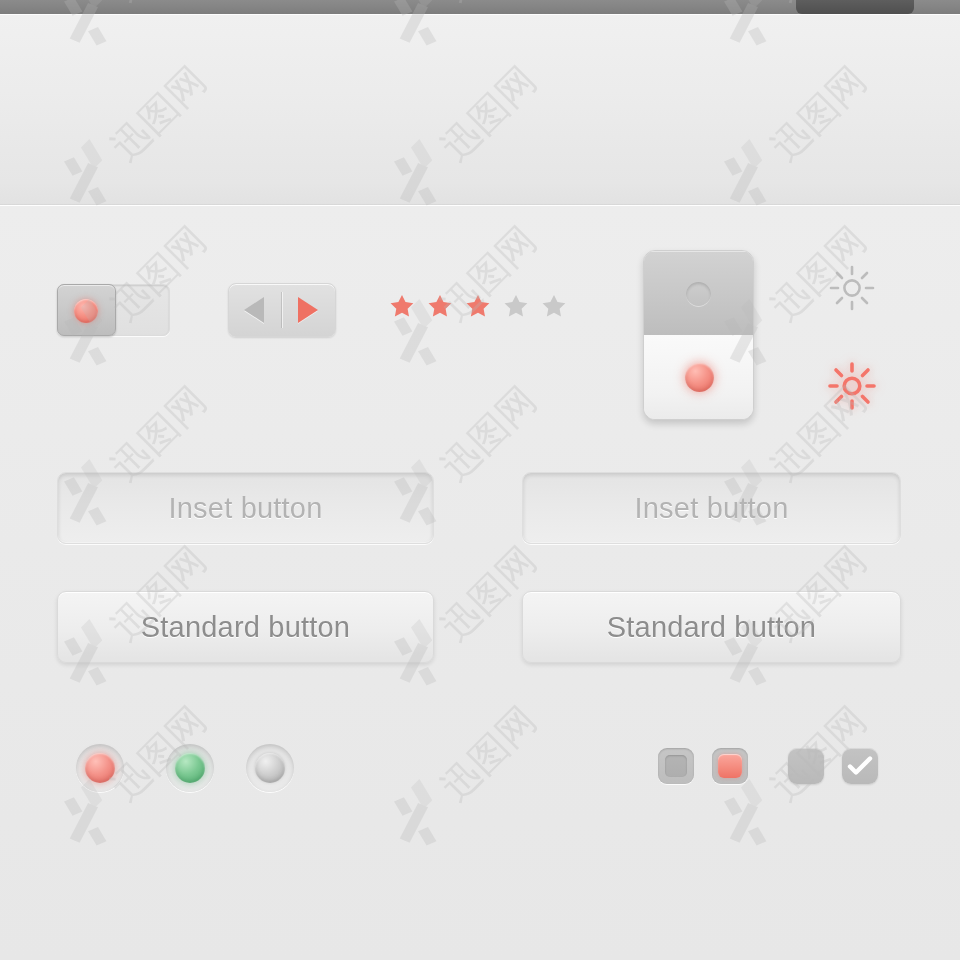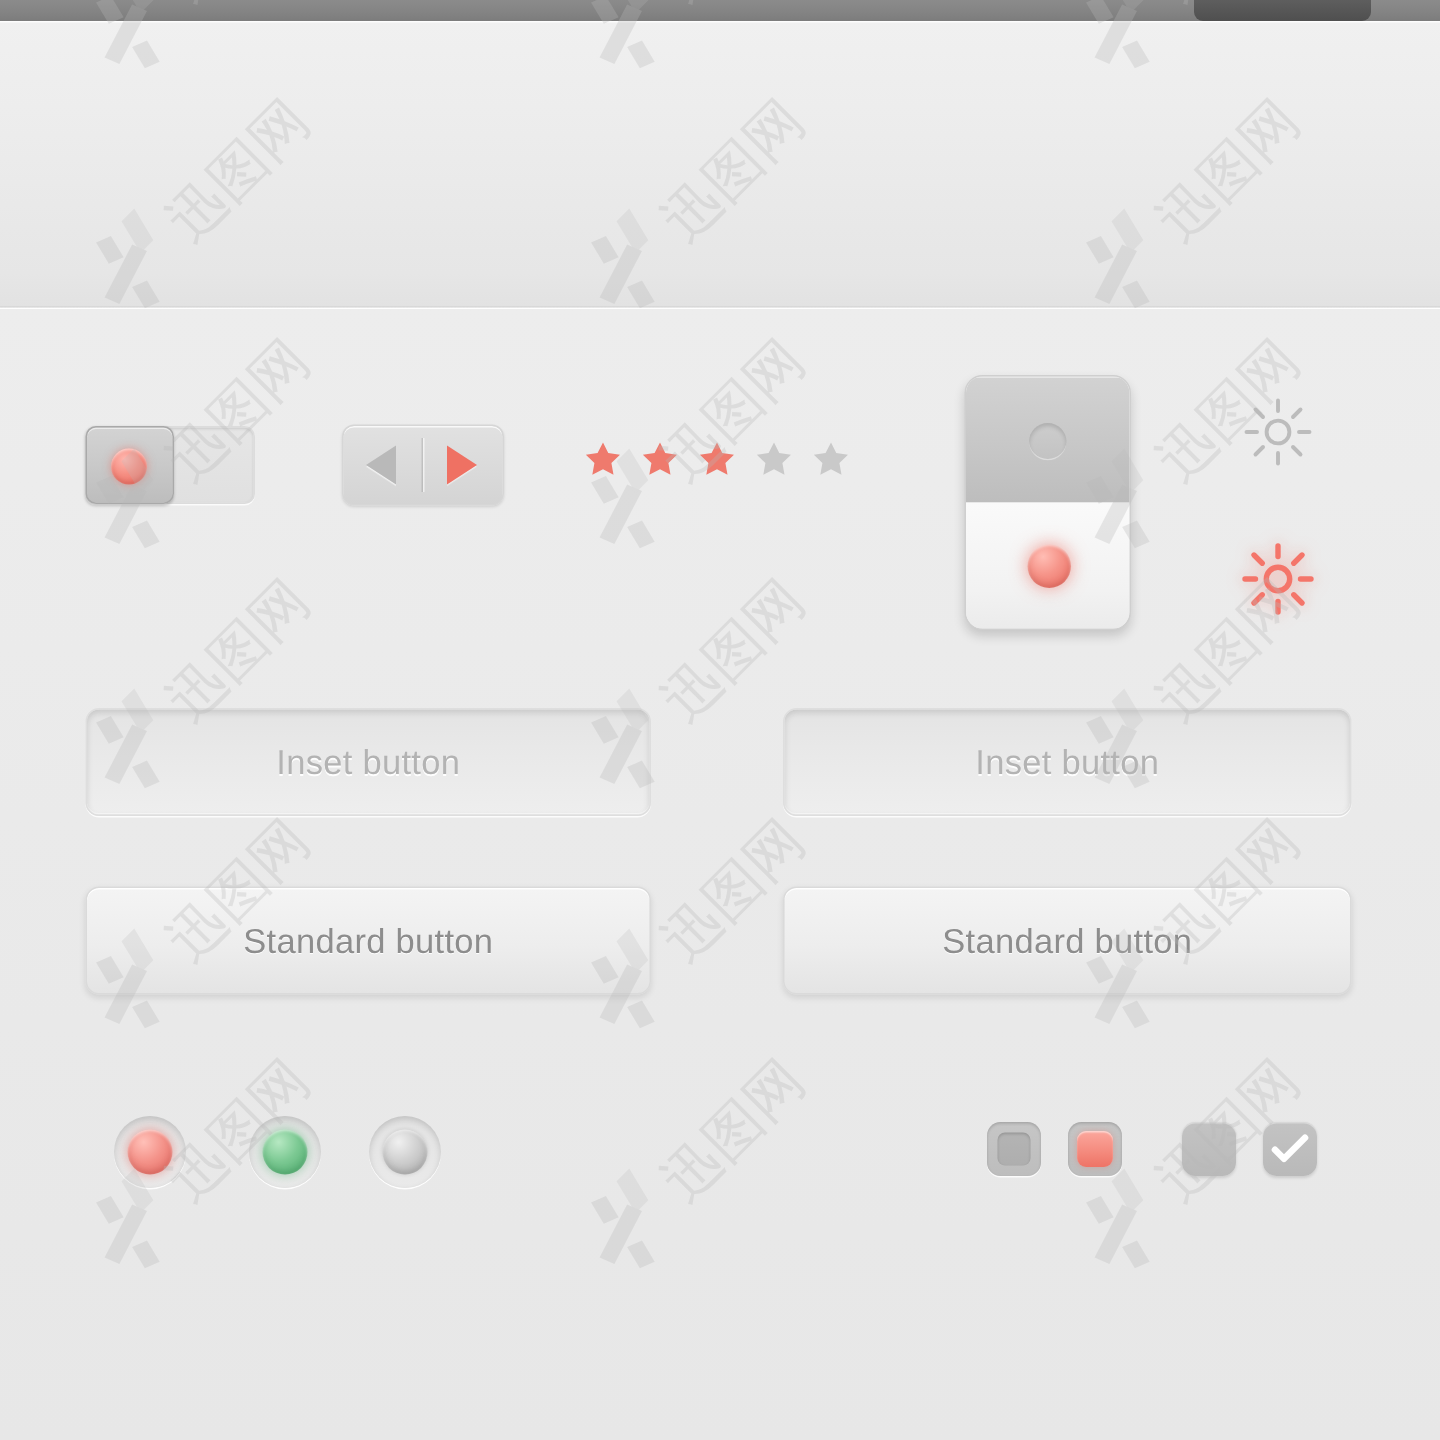--- a/index.html
+++ b/index.html
@@ -108,21 +108,21 @@
                inset 0 -2px 4px rgba(150,45,35,.25);}
 
   
   .sun{width:52px;height:52px;}
   .sun-gray{left:826px;top:262px;}
   .sun-red{left:826px;top:360px;filter:drop-shadow(0 0 5px rgba(240,110,95,.55));}
 
   
   .btn{position:absolute;height:70px;border-radius:9px;
     display:flex;align-items:center;justify-content:center;
-    font-size:23px;letter-spacing:.2px;text-align:right;}
+    font-size:29px;letter-spacing:.2px;text-align:right;}
   .btn-inset{
     background:linear-gradient(180deg,#e4e4e4 0%,#e9e9e9 45%,#eeeeee 100%);
     box-shadow:inset 0 2px 4px rgba(0,0,0,.13), inset 0 -1px 0 rgba(255,255,255,.55),
                0 1px 0 rgba(255,255,255,.85);
     border:1px solid #dedede;color:#b3b3b3;
     text-shadow:0 1px 0 rgba(255,255,255,.95);}
   .btn-standard{
     background:linear-gradient(180deg,#f4f4f4 0%,#ededed 55%,#e4e4e4 100%);
     box-shadow:0 2px 4px rgba(0,0,0,.10), inset 0 1px 0 rgba(255,255,255,.95);
     border:1px solid #dadada;color:#8d8d8d;

